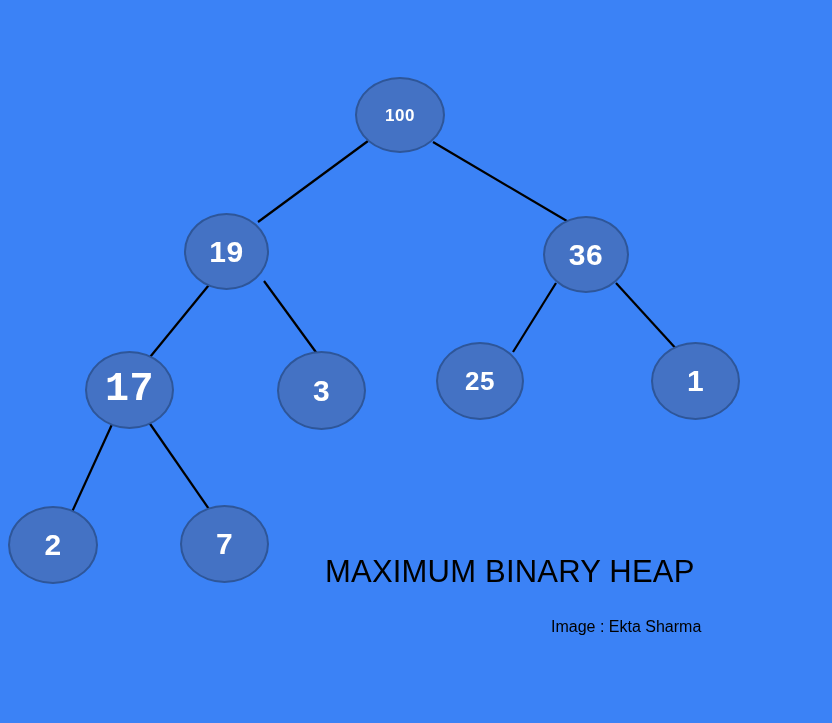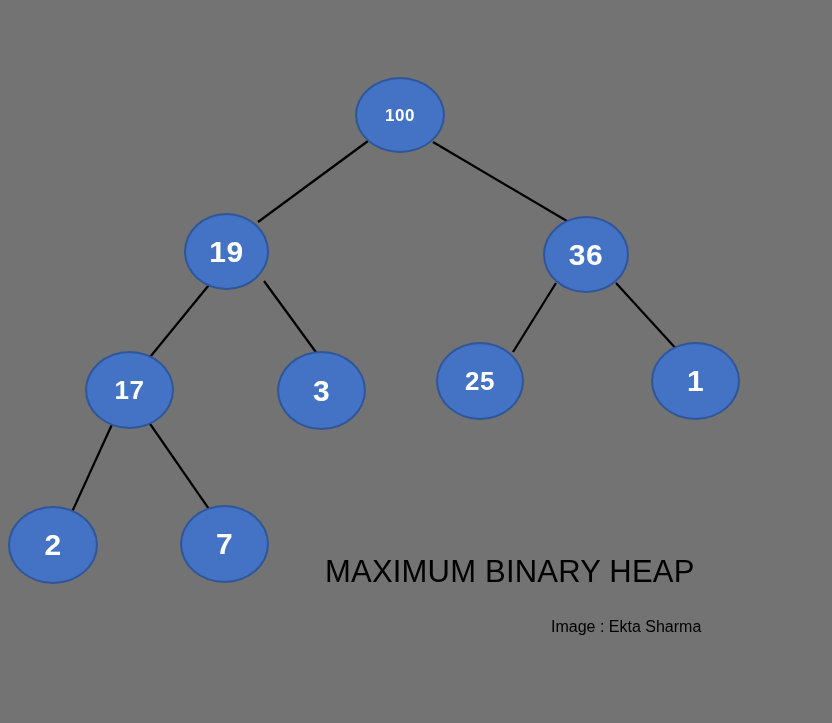--- a/index.html
+++ b/index.html
@@ -4,21 +4,21 @@
 <style>
   html, body {
     margin: 0;
     padding: 0;
     background: #ffffff;
   }
   #canvas {
     position: relative;
     width: 832px;
     height: 723px;
-    background: #737373;
+    background: #3b82f6;
     overflow: hidden;
     font-family: "Liberation Sans", sans-serif;
   }
   #edge-layer {
     position: absolute;
     left: 0;
     top: 0;
     width: 832px;
     height: 723px;
   }
@@ -80,21 +80,21 @@
       <div class="node" style="left: 355px; top: 77px; width: 90px; height: 76px; background: rgb(68, 114, 196); border-color: rgb(46, 86, 153);">
         <span class="node-label" style="font-size: 17px; color: rgb(255, 255, 255);">100</span>
       </div>
       <div class="node" style="left: 184px; top: 213px; width: 85px; height: 77px; background: rgb(68, 114, 196); border-color: rgb(46, 86, 153);">
         <span class="node-label" style="font-size: 30px; color: rgb(255, 255, 255);">19</span>
       </div>
       <div class="node" style="left: 543px; top: 216px; width: 86px; height: 77px; background: rgb(68, 114, 196); border-color: rgb(46, 86, 153); align-items: center;">
         <span class="node-label" style="font-size: 30px; color: rgb(255, 255, 255);">36</span>
       </div>
       <div class="node" style="left: 85px; top: 351px; width: 89px; height: 78px; background: rgb(68, 114, 196); border-color: rgb(46, 86, 153);">
-        <span class="node-label" style="font-size: 26px; color: rgb(255, 255, 255);">17</span>
+        <span class="node-label" style="font-size: 40px; color: rgb(255, 255, 255); font-family: Liberation Mono, monospace;">17</span>
       </div>
       <div class="node" style="left: 277px; top: 351px; width: 89px; height: 79px; background: rgb(68, 114, 196); border-color: rgb(46, 86, 153);">
         <span class="node-label" style="font-size: 30px; color: rgb(255, 255, 255);">3</span>
       </div>
       <div class="node" style="left: 436px; top: 342px; width: 88px; height: 78px; background: rgb(68, 114, 196); border-color: rgb(46, 86, 153);">
         <span class="node-label" style="font-size: 26px; color: rgb(255, 255, 255);">25</span>
       </div>
       <div class="node" style="left: 651px; top: 342px; width: 89px; height: 78px; background: rgb(68, 114, 196); border-color: rgb(46, 86, 153);">
         <span class="node-label" style="font-size: 30px; color: rgb(255, 255, 255);">1</span>
       </div>

